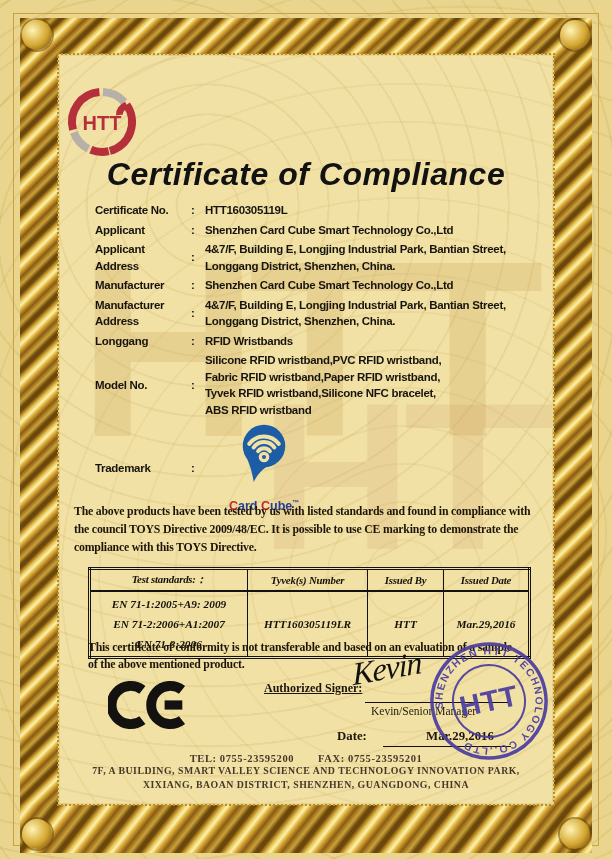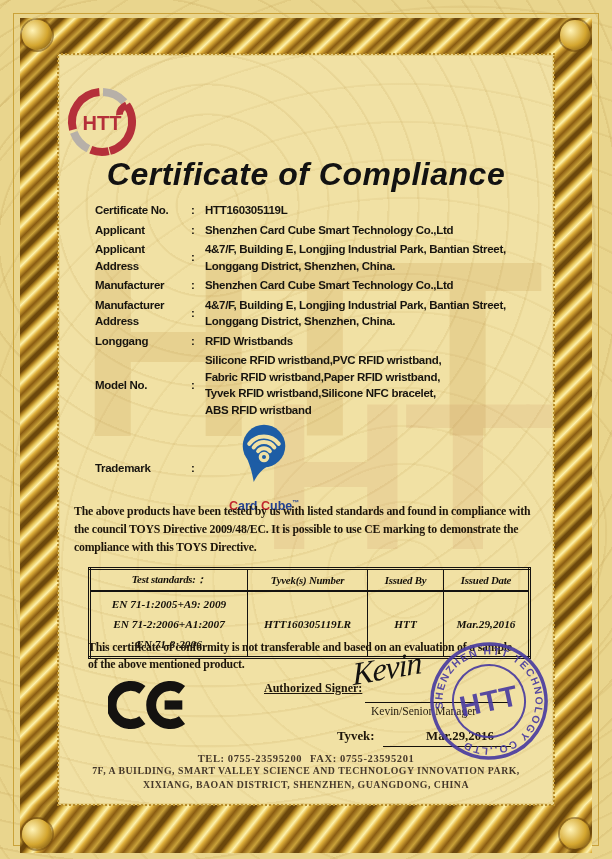--- a/index.html
+++ b/index.html
@@ -89,21 +89,21 @@
   .date-label{left:337px;top:729px;font-size:12.8px;}
   .date-value{left:398px;top:729px;width:124px;text-align:center;font-size:12.8px;}
   .date-line{left:383px;top:730px;width:128px;height:16px;border-bottom:1.5px solid #14100a;}
   .stamp{left:427px;top:639px;width:124px;height:124px;transform:rotate(-12deg);z-index:5;opacity:.92;}
 
   
   .footer{left:8px;right:8px;top:753px;text-align:center;
     font-family:"Liberation Serif",serif;font-weight:bold;color:#45382a;}
   .footer .tel{font-size:10.5px;letter-spacing:.6px;}
   .footer .addr{font-size:9.8px;letter-spacing:.5px;line-height:13.5px;}
-  .tel span{margin:0 4px;}
+  .tel span{margin:0 12px;}
 </style>
 </head>
 <body>
 
 <div class="frame-outerline"></div>
 <div class="frame"></div>
 <div class="corner c-tl"></div>
 <div class="corner c-tr"></div>
 <div class="corner c-bl"></div>
 <div class="corner c-br"></div>
@@ -242,21 +242,21 @@
     </g>
     <defs>
       <path id="ringp" d="M 15.5 62 A 46.5 46.5 0 1 1 108.5 62 A 46.5 46.5 0 1 1 15.5 62"></path>
     </defs>
     <text font-size="10.5" font-weight="bold" fill="#4b3da0" letter-spacing="1.6" font-family="Liberation Sans, sans-serif">
       <textPath href="#ringp" startOffset="2">SHENZHEN HTT TECHNOLOGY CO.,LTD</textPath>
     </text>
     <text x="62" y="72" text-anchor="middle" font-size="29" font-weight="bold" fill="#4b3da0" letter-spacing="1" font-family="Liberation Sans, sans-serif">HTT</text>
   </svg>
 
-  <div class="abs serif date-label">Tyvek:</div>
+  <div class="abs serif date-label">Date:</div>
   <div class="abs date-line"></div>
   <div class="abs serif date-value">Mar.29,2016</div>
 
   <div class="abs footer">
     <div class="tel"><span>TEL: 0755-23595200</span><span>FAX: 0755-23595201</span></div>
     <div class="addr">7F, A BUILDING, SMART VALLEY SCIENCE AND TECHNOLOGY INNOVATION PARK,</div>
     <div class="addr">XIXIANG, BAOAN DISTRICT, SHENZHEN, GUANGDONG, CHINA</div>
   </div>
 
 </div>

